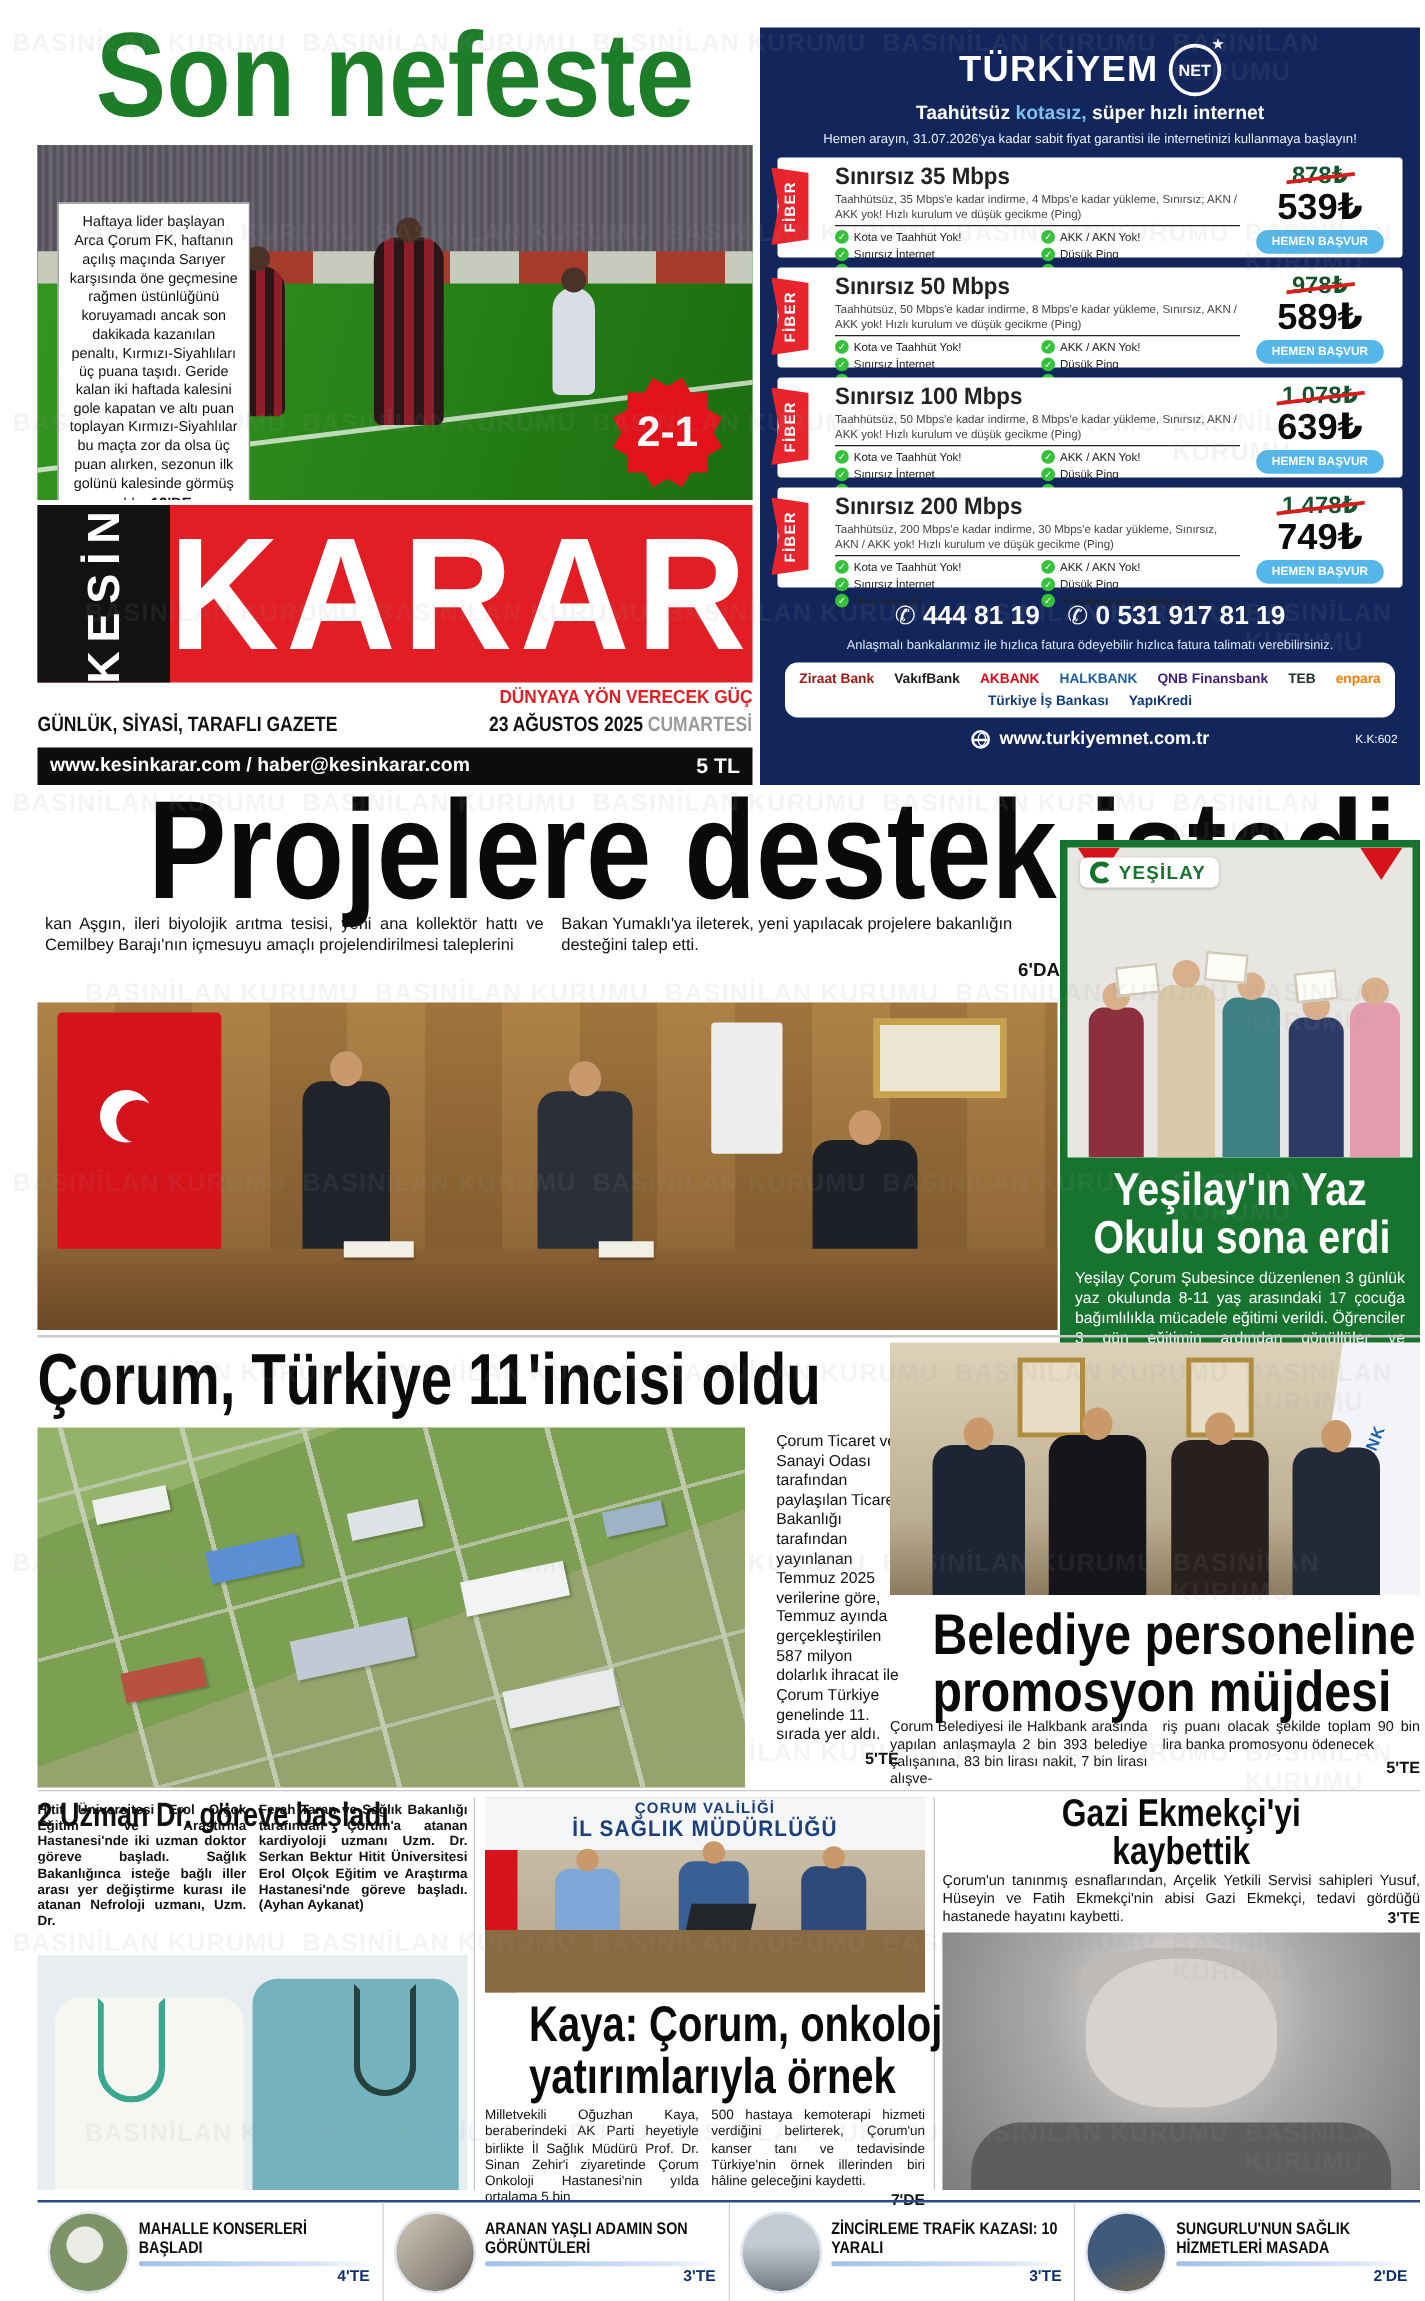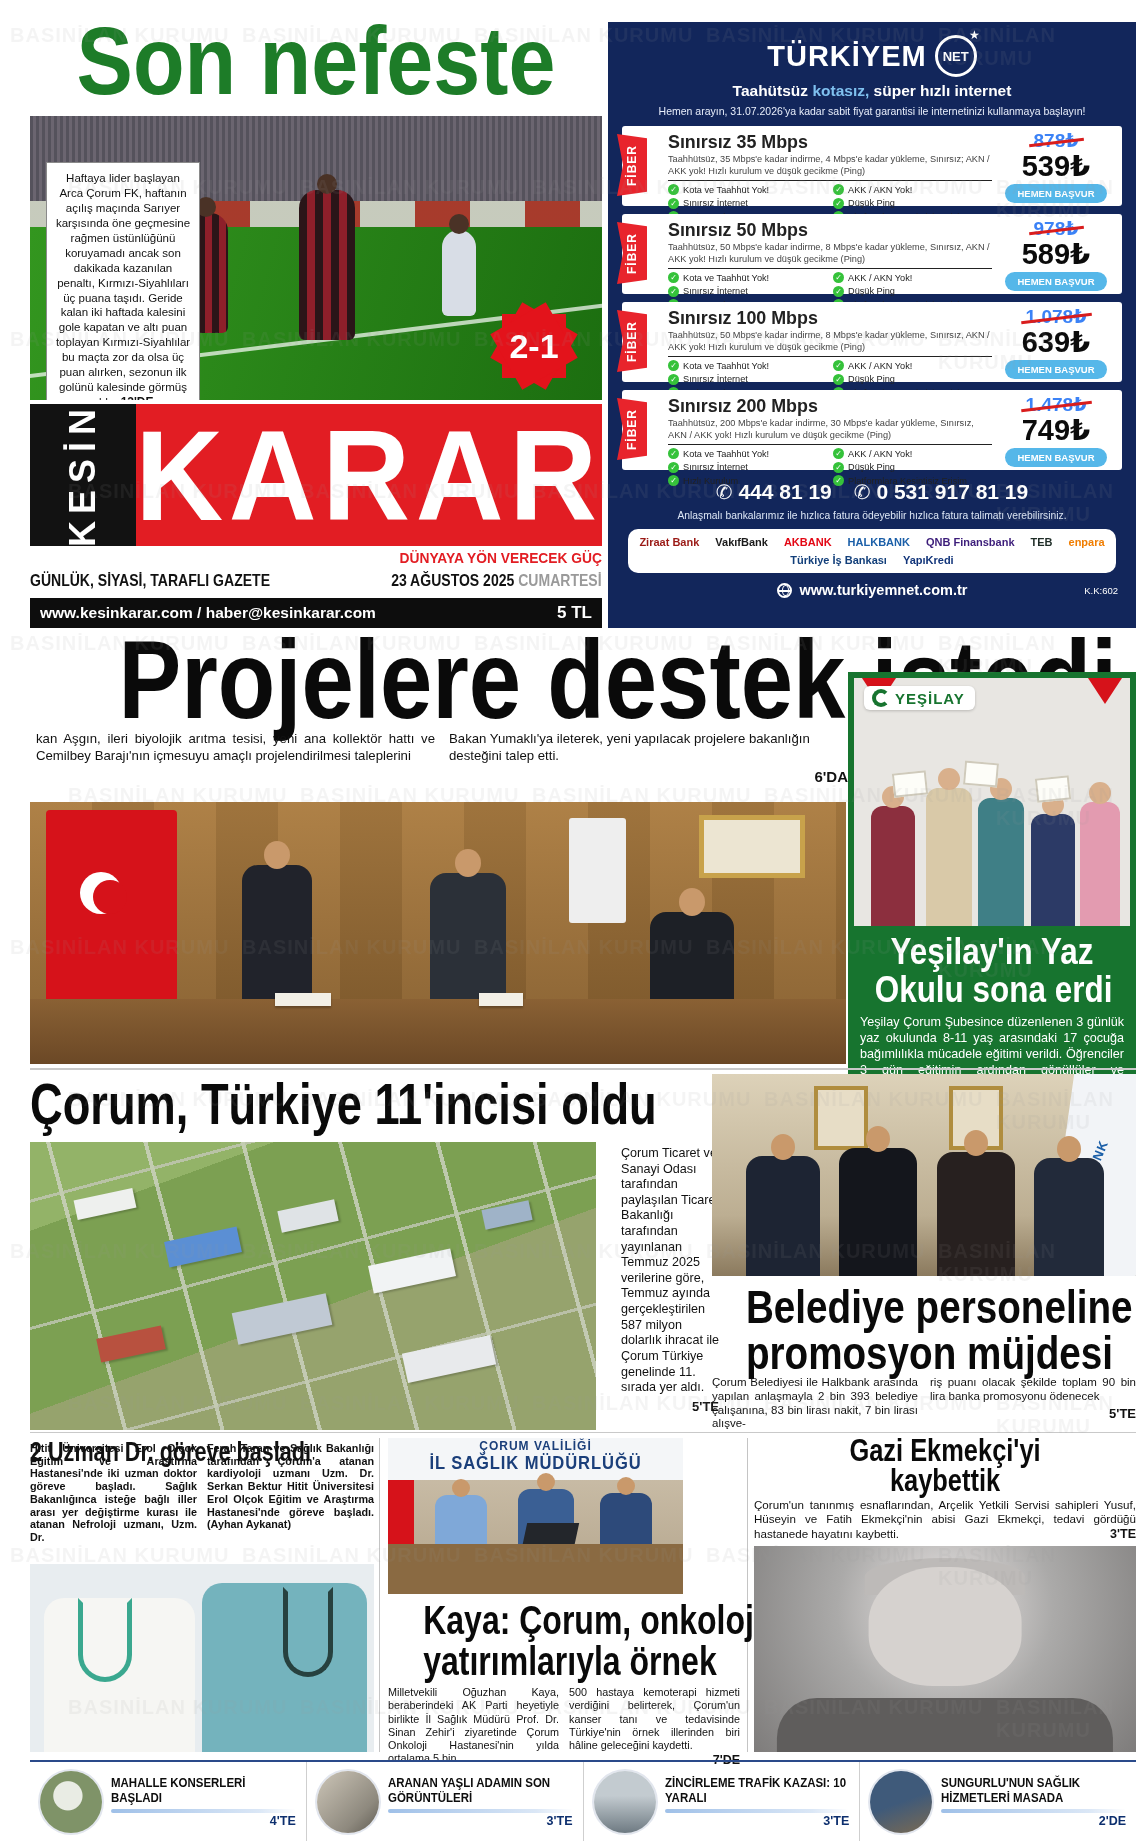--- a/index.html
+++ b/index.html
@@ -73,21 +73,21 @@
   .ribbon{position:absolute;left:-5px;top:8px;width:30px;height:62px;background:#e8242c;
      clip-path:polygon(0% 0%,100% 7%,100% 93%,0% 100%,20% 50%);display:flex;align-items:center;justify-content:center;}
   .ribbon span{writing-mode:vertical-rl;transform:rotate(180deg);color:#fff;font-weight:800;font-size:12px;letter-spacing:1px;}
   .ptitle{font-weight:800;font-size:19px;transform:scaleX(.94);transform-origin:0 50%;white-space:nowrap;}
   .pdesc{font-size:9.2px;color:#444;line-height:1.25;border-bottom:1.5px solid #222;padding-bottom:3px;margin:1px 0 3px;}
   .feats{column-count:2;column-gap:6px;}
   .feat{display:flex;align-items:center;gap:4px;font-size:9.2px;margin-bottom:2.5px;break-inside:avoid;}
   .chk{flex:none;width:11px;height:11px;border-radius:50%;background:#35c23a;color:#fff;font-size:8px;
      line-height:11px;text-align:center;font-weight:bold;}
   .pright{position:absolute;right:8px;top:3px;width:116px;text-align:center;}
-  .pold{position:relative;display:inline-block;color:#3b82f6;font-weight:800;font-size:19px;}
+  .pold{position:relative;display:inline-block;color:#14532d;font-weight:800;font-size:19px;}
   .pold::after{content:"";position:absolute;left:-5px;right:-5px;top:50%;height:2.5px;background:#d91d1d;transform:rotate(-7deg);}
   .pnew{font-weight:900;font-size:29px;color:#0b0b0b;line-height:29px;}
   .pbtn{display:inline-block;margin-top:3px;background:#55b7e9;color:#fff;font-weight:700;font-size:9.5px;
      padding:4px 12px;border-radius:11px;cursor:pointer;}
   #ad-phones{display:flex;justify-content:center;align-items:center;gap:22px;margin-top:10px;
      font-weight:800;font-size:21px;}
   #ad-phones .pico{font-size:20px;}
   #ad-note{text-align:center;font-size:10.3px;color:#dce6f5;margin-top:6px;}
   #ad-banks{background:#fff;border-radius:10px;margin:8px 6px 0;padding:7px 8px;display:flex;flex-wrap:wrap;
      justify-content:center;column-gap:16px;row-gap:6px;}
@@ -185,21 +185,21 @@
      transform:scaleX(.8);transform-origin:0 50%;white-space:nowrap;}
   #doctors-body{left:30px;top:1442px;width:344px;display:flex;gap:10px;font-weight:bold;}
   #doctors-body .col{flex:1;font-size:10.8px;line-height:1.18;}
   #doctors-photo{left:30px;top:1564px;width:344px;height:188px;overflow:hidden;background:#e8edf0;}
   #doctors-photo .doc1{position:absolute;left:4%;bottom:0;width:44%;height:82%;background:#f6f6f3;border-radius:20px 20px 0 0;}
   #doctors-photo .doc2{position:absolute;right:2%;bottom:0;width:48%;height:90%;background:#74b3bd;border-radius:20px 20px 0 0;}
   #doctors-photo .st1{position:absolute;left:14%;top:18%;width:54px;height:84px;border:5px solid #3aa88f;border-top-color:transparent;border-radius:0 0 40px 40px;}
   #doctors-photo .st2{position:absolute;right:12%;top:12%;width:50px;height:90px;border:5px solid #27413f;border-top-color:transparent;border-radius:0 0 40px 40px;}
 
   
-  #health-photo{left:388px;top:1438px;width:295px;height:156px;overflow:hidden;background:linear-gradient(#cfc3ae,#b3a48b);}
+  #health-photo{left:388px;top:1438px;width:352px;height:156px;overflow:hidden;background:linear-gradient(#cfc3ae,#b3a48b);}
   #health-photo .banner{position:absolute;top:0;left:0;right:0;height:42px;background:#f4f6f8;text-align:center;padding-top:2px;}
   #health-photo .b1{color:#1b3f7a;font-weight:800;font-size:12px;letter-spacing:1px;line-height:13px;}
   #health-photo .b2{color:#1b3f7a;font-weight:900;font-size:18px;letter-spacing:1px;line-height:20px;transform:scaleX(.92);}
   #health-photo .flag{position:absolute;left:0;top:42px;width:26px;bottom:0;background:#d6121a;}
   #health-photo .table{position:absolute;left:0;right:0;bottom:0;height:32%;background:#8a6a42;}
   #health-photo .fig{position:absolute;border-radius:12px 12px 0 0;background:#3a5f94;}
   #health-photo .fig::before{content:"";position:absolute;top:-16px;left:50%;transform:translateX(-50%);
      width:18px;height:18px;border-radius:50%;background:#c9996b;}
   #health-photo .g1{left:16%;bottom:30%;width:52px;height:52px;background:#7fa8d8;}
   #health-photo .g2{left:44%;bottom:30%;width:56px;height:58px;}

